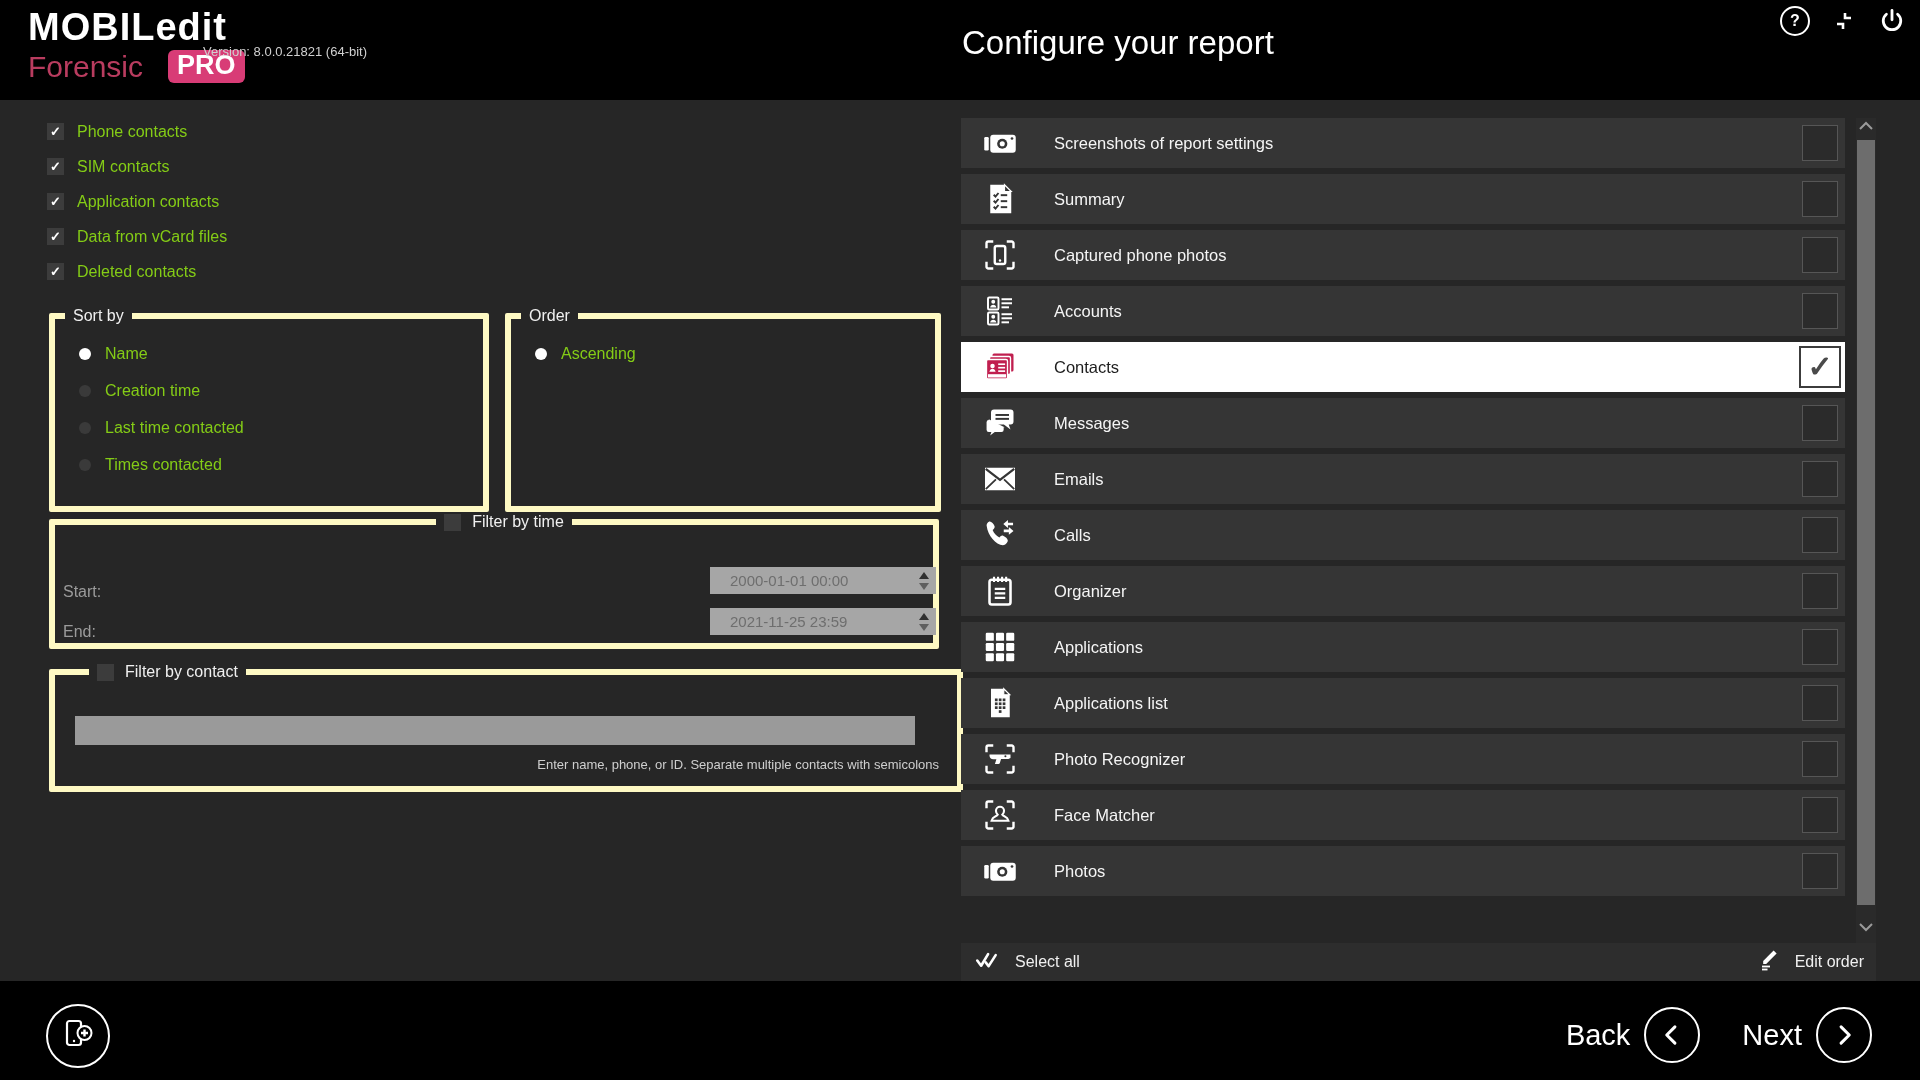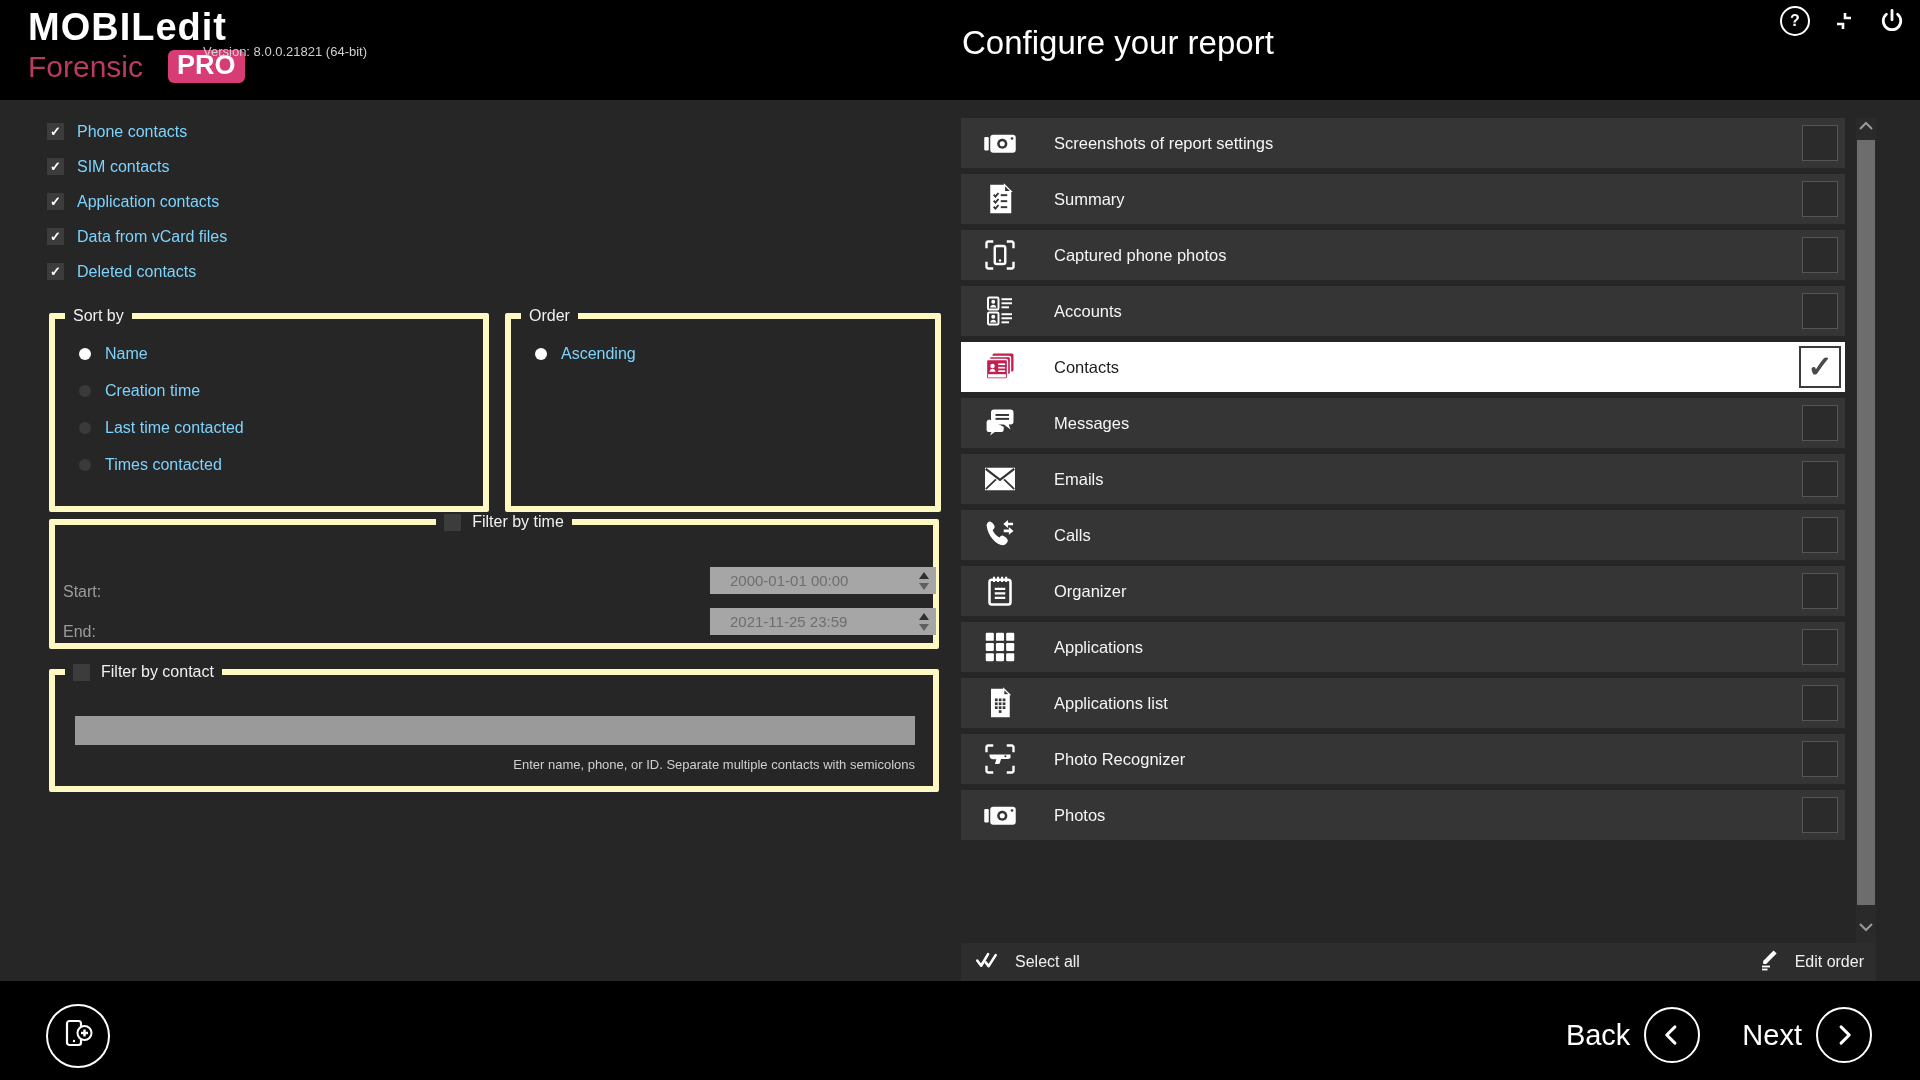--- a/index.html
+++ b/index.html
@@ -16,31 +16,31 @@
   .title{position:absolute;left:962px;top:24px;margin:0;font-size:33px;font-weight:300;color:#fff;}
   .winctl{position:absolute;right:14px;top:6px;display:flex;align-items:center;gap:22px;}
   .help-circ{width:26px;height:26px;border:2px solid #fff;border-radius:50%;color:#fff;
              font-size:16px;font-weight:700;display:flex;align-items:center;justify-content:center;}
   .winctl svg{display:block;}
   
   .src-list{position:absolute;left:47px;top:114px;list-style:none;margin:0;padding:0;}
   .src-list li{height:35px;display:flex;align-items:center;gap:13px;}
   .cb{width:17px;height:17px;background:#3c3c3c;color:#fff;font-size:13px;line-height:17px;
       text-align:center;font-weight:700;flex:0 0 auto;}
-  .lbl{font-size:16px;color:#7dd3fc;}
+  .lbl{font-size:16px;color:#84cc16;}
   fieldset{position:absolute;border:6px solid #fef9c3;border-radius:2px;margin:0;padding:0;background:transparent;}
   legend{margin-left:10px;padding:0 8px;font-size:16px;color:#f0f0f0;display:flex;align-items:center;gap:11px;}
   .fs-sort{left:49px;top:307px;width:428px;height:193px;}
   .fs-order{left:505px;top:307px;width:424px;height:193px;}
   .opt-list{list-style:none;margin:10px 0 0 24px;padding:0;}
   .opt-list li{height:37px;display:flex;align-items:center;gap:14px;}
   .radio{width:12px;height:12px;border-radius:50%;background:#3a3a3a;flex:0 0 auto;}
   .radio.selected{background:#fff;}
   .fs-time{left:49px;top:513px;width:878px;height:124px;text-align:center;}
-  .fs-contact{left:663px;} 
+  .fs-contact{left:663px;padding-left:24px;} 
   .fs-contact{left:49px;top:663px;width:878px;height:117px;}
   .fld-label{position:absolute;left:8px;font-size:16px;color:#9b9b9b;}
   .dateinput{position:absolute;right:21px;width:182px;height:27px;background:#a6a6a6;color:#6e6e6e;
              font-size:15px;display:flex;align-items:center;padding-left:20px;}
   .spin{position:absolute;right:-24px;top:0;width:24px;height:27px;background:#a6a6a6;
         display:flex;flex-direction:column;align-items:center;justify-content:center;gap:4px;}
   .spin-up{width:0;height:0;border-left:5px solid transparent;border-right:5px solid transparent;
            border-bottom:7px solid #2f2f2f;}
   .spin-down{width:0;height:0;border-left:5px solid transparent;border-right:5px solid transparent;
              border-top:7px solid #5f5f5f;}
@@ -367,20 +367,30 @@
             <path d="M3 7.5V4.2A1.2 1.2 0 014.2 3h3.3M16.5 3h3.3A1.2 1.2 0 0121 4.2v3.3M21 16.5v3.3a1.2 1.2 0 01-1.2 1.2h-3.3M7.5 21H4.2A1.2 1.2 0 013 19.8v-3.3" stroke="#fff" stroke-width="1.6"></path>
             <path d="M5 9h14v2.4l-1.4.6h-4.9l-.8 2.7a1 1 0 01-1 .7H8.6l1-3.2H7.5A2.5 2.5 0 015 9.6z" fill="#fff"></path>
             <circle cx="15.6" cy="10.2" r="0.7" fill="#353535"></circle>
           </svg>
         </span>
         <span class="row-label">Photo Recognizer</span>
         <span class="row-check"></span>
       </div>
       <div class="row">
         <span class="row-icon">
+          <svg viewBox="0 0 24 24" fill="none" stroke="#fff">
+            <path d="M3 7.5V4.2A1.2 1.2 0 014.2 3h3.3M16.5 3h3.3A1.2 1.2 0 0121 4.2v3.3M21 16.5v3.3a1.2 1.2 0 01-1.2 1.2h-3.3M7.5 21H4.2A1.2 1.2 0 013 19.8v-3.3" stroke-width="1.6"></path>
+            <path d="M12 6.5a2.7 2.7 0 012.7 2.7c0 1.1-.5 2-1.2 2.6.2.5.7.8 1.7 1.2 1.3.5 2 1.1 2.4 2.8H6.4c.4-1.7 1.1-2.3 2.4-2.8 1-.4 1.5-.7 1.7-1.2-.7-.6-1.2-1.5-1.2-2.6A2.7 2.7 0 0112 6.5z" stroke-width="1.4"></path>
+          </svg>
+        </span>
+        <span class="row-label">Face Matcher</span>
+        <span class="row-check"></span>
+      </div>
+      <div class="row">
+        <span class="row-icon">
           <svg viewBox="0 0 24 24">
             <rect x="1.5" y="8" width="3" height="9" rx="0.8" fill="#fff"></rect>
             <rect x="5.5" y="6.5" width="17" height="12" rx="2" fill="#fff"></rect>
             <circle cx="13.5" cy="12.5" r="3.4" fill="#353535"></circle>
             <circle cx="13.5" cy="12.5" r="1.7" fill="#fff"></circle>
             <circle cx="20" cy="9" r="0.9" fill="#353535"></circle>
           </svg>
         </span>
         <span class="row-label">Photos</span>
         <span class="row-check"></span>

